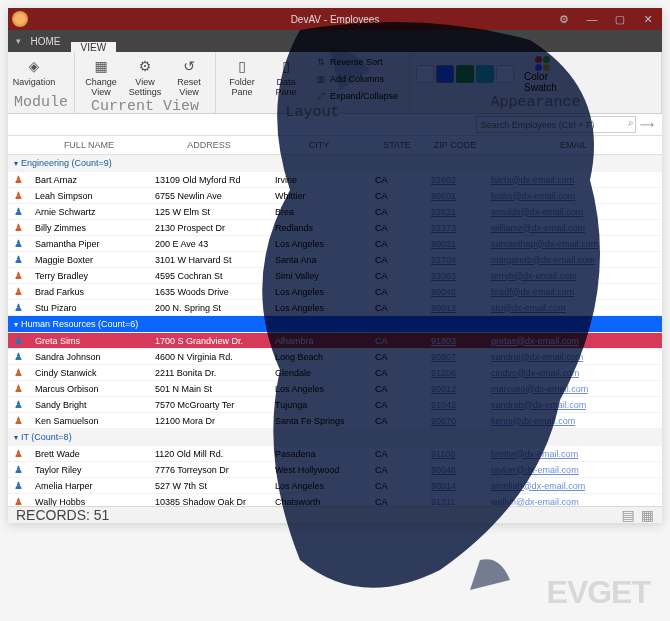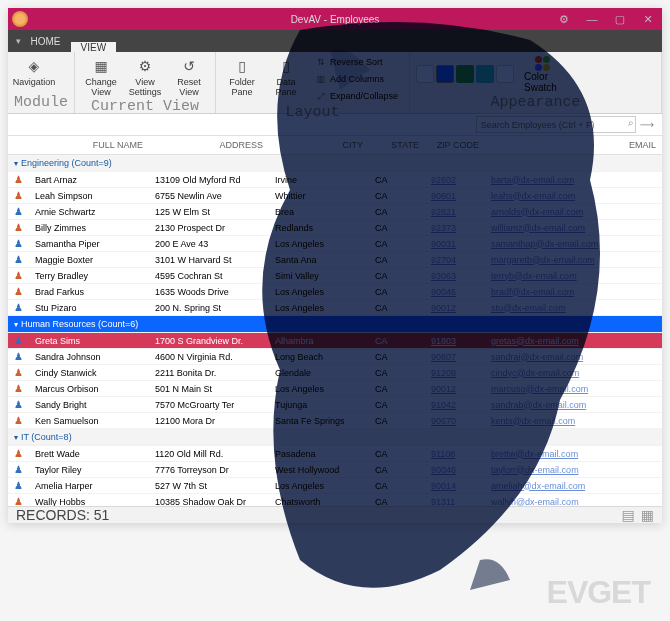--- a/index.html
+++ b/index.html
@@ -1,18 +1,18 @@
 <!DOCTYPE html>
 <html><head>
 <meta charset="utf-8">
 <style>
   * { box-sizing: border-box; margin: 0; padding: 0; }
   body { font-family: "Segoe UI", Tahoma, sans-serif; font-size: 10px; background: #f5f5f5; width: 670px; height: 621px; overflow: hidden; position: relative; }
   .window { width: 654px; height: 515px; margin: 8px; background: #fff; box-shadow: 0 2px 10px rgba(0,0,0,0.15); position: relative; }
-  .titlebar { height: 22px; background: #be185d; color: #ddd; display: flex; align-items: center; font-size: 10px; position: relative; }
+  .titlebar { height: 22px; background: #7f1d1d; color: #ddd; display: flex; align-items: center; font-size: 10px; position: relative; }
   .titlebar .icon { width: 16px; height: 16px; margin: 0 4px; background: radial-gradient(circle, #f7b267 40%, #d98e3a 70%); border-radius: 50%; }
   .titlebar .title { position: absolute; left: 50%; transform: translateX(-50%); }
   .winbtns { margin-left: auto; display: flex; }
   .winbtn { width: 28px; height: 22px; display: flex; align-items: center; justify-content: center; color: #bbb; cursor: pointer; font-size: 11px; }
   .menubar { height: 22px; background: #444; display: flex; align-items: stretch; padding: 0 4px; }
   .tab-home, .tab-view { display: flex; align-items: center; padding: 0 10px; font-size: 10px; cursor: pointer; }
   .tab-home { color: #ddd; }
   .tab-view { background: #f2f2f2; color: #333; margin-top: 12px; }
   .expand-icon { color: #bbb; margin-left: 4px; display: flex; align-items: center; font-size: 9px; }
   .ribbon { height: 62px; background: #f2f2f2; border-bottom: 1px solid #d0d0d0; display: flex; }
@@ -30,21 +30,21 @@
   .sw.active { border: 1px solid #888; }
   .color-btn { display: flex; flex-direction: column; align-items: center; width: 36px; cursor: pointer; margin-left: 6px; }
   .color-btn .dots { display: grid; grid-template-columns: repeat(2,7px); gap: 1px; }
   .color-btn .dot { width: 7px; height: 7px; border-radius: 50%; }
   .toolbar2 { height: 22px; background: #fff; border-bottom: 1px solid #e0e0e0; display: flex; align-items: center; justify-content: flex-end; padding: 0 8px; gap: 4px; }
   .search { position: relative; width: 160px; }
   .search input { width: 100%; height: 17px; font-size: 9px; padding: 0 14px 0 4px; border: 1px solid #ccc; background: #fff; }
   .search .mag { position: absolute; right: 2px; top: 1px; color: #888; font-size: 10px; }
   .grid { overflow: auto; height: 370px; }
   table { width: 100%; border-collapse: collapse; font-size: 9px; }
-  th { text-align: right; font-weight: normal; color: #666; padding: 4px 6px; border-bottom: 1px solid #e0e0e0; background: #fff; position: sticky; top: 0; }
+  th { text-align: center; font-weight: normal; color: #666; padding: 4px 6px; border-bottom: 1px solid #e0e0e0; background: #fff; position: sticky; top: 0; }
   th.ic-col { width: 18px; }
   td { padding: 2px 6px; border-bottom: 1px solid #f2f2f2; white-space: nowrap; overflow: hidden; text-overflow: ellipsis; }
   tr.group td { background: #f4f4f4; color: #1a5ba5; font-size: 9px; padding: 3px 6px; cursor: pointer; }
   tr.group.hl td { background: #0a66ff; color: #fff; }
   tr.row.sel td { background: linear-gradient(#d63a5a,#d63a5a); color: #fff; }
   tr.row.sel .link, tr.row.sel .zip { color: #fff !important; }
   .pin { color: #d06030; font-size: 10px; }
   .pin.b { color: #3070c0; }
   .zip { color: #6a8ed8; text-decoration: underline; cursor: pointer; }
   .link { color: #6a8ed8; text-decoration: underline; cursor: pointer; }

